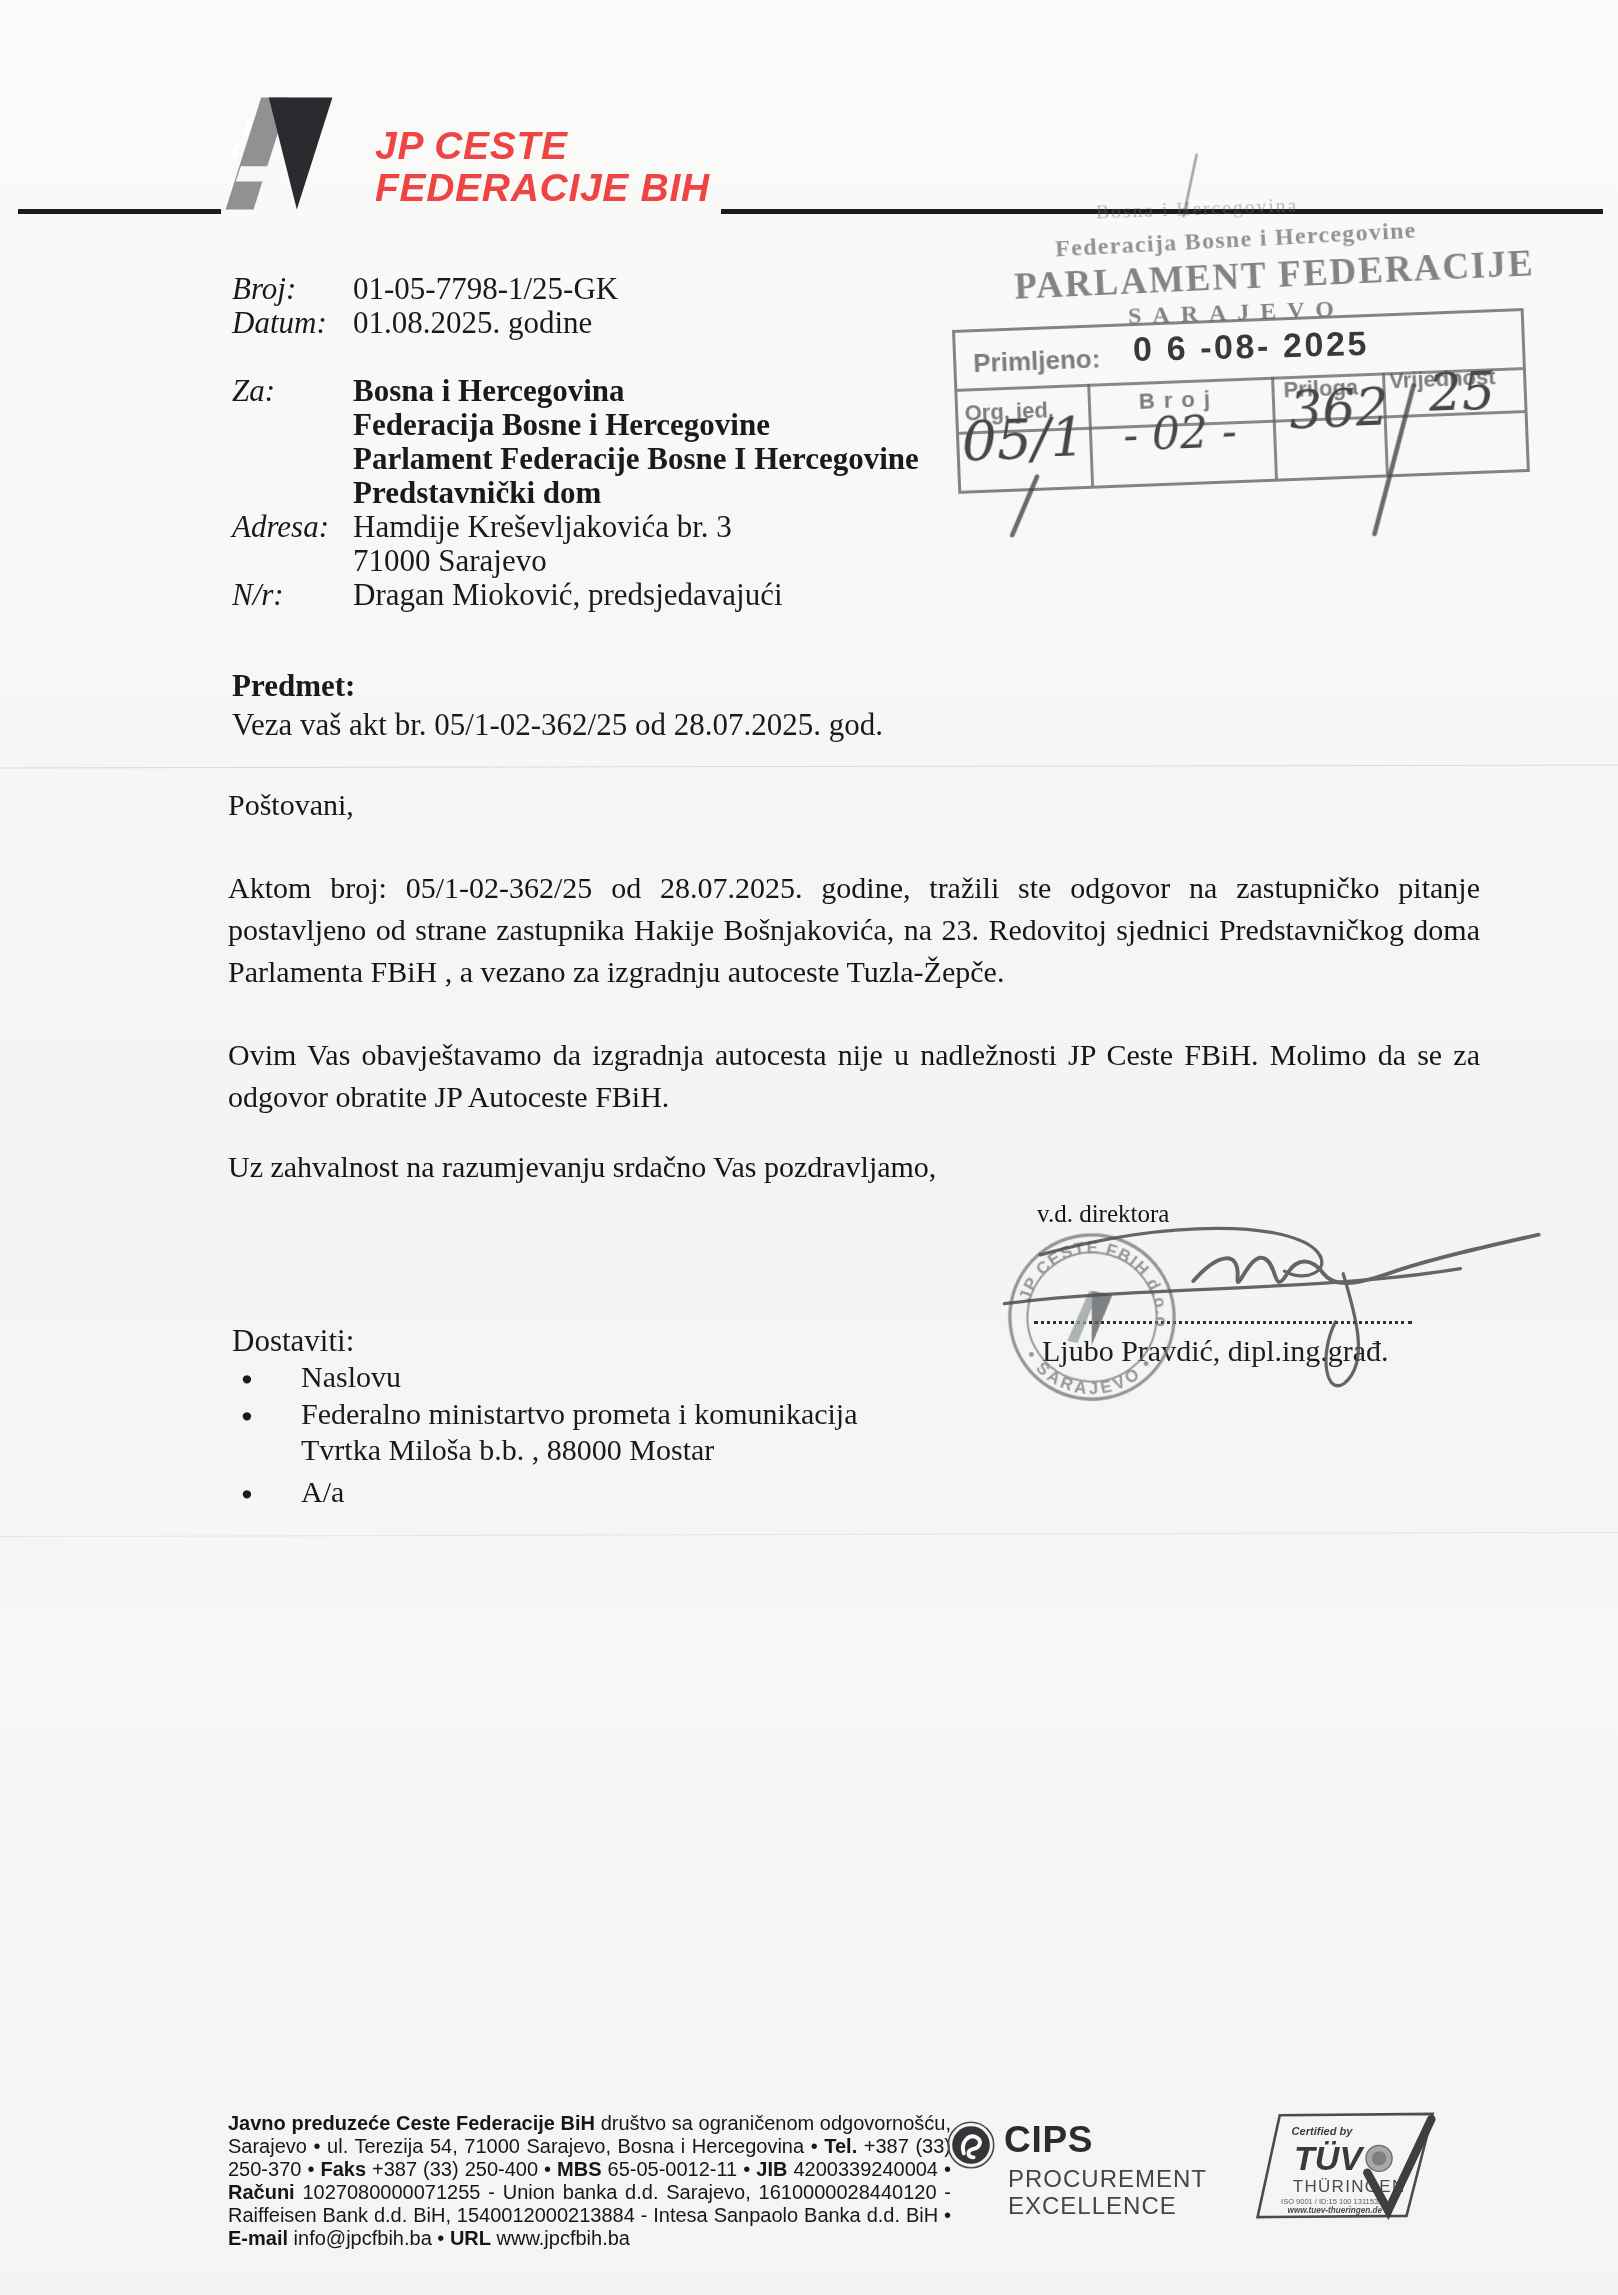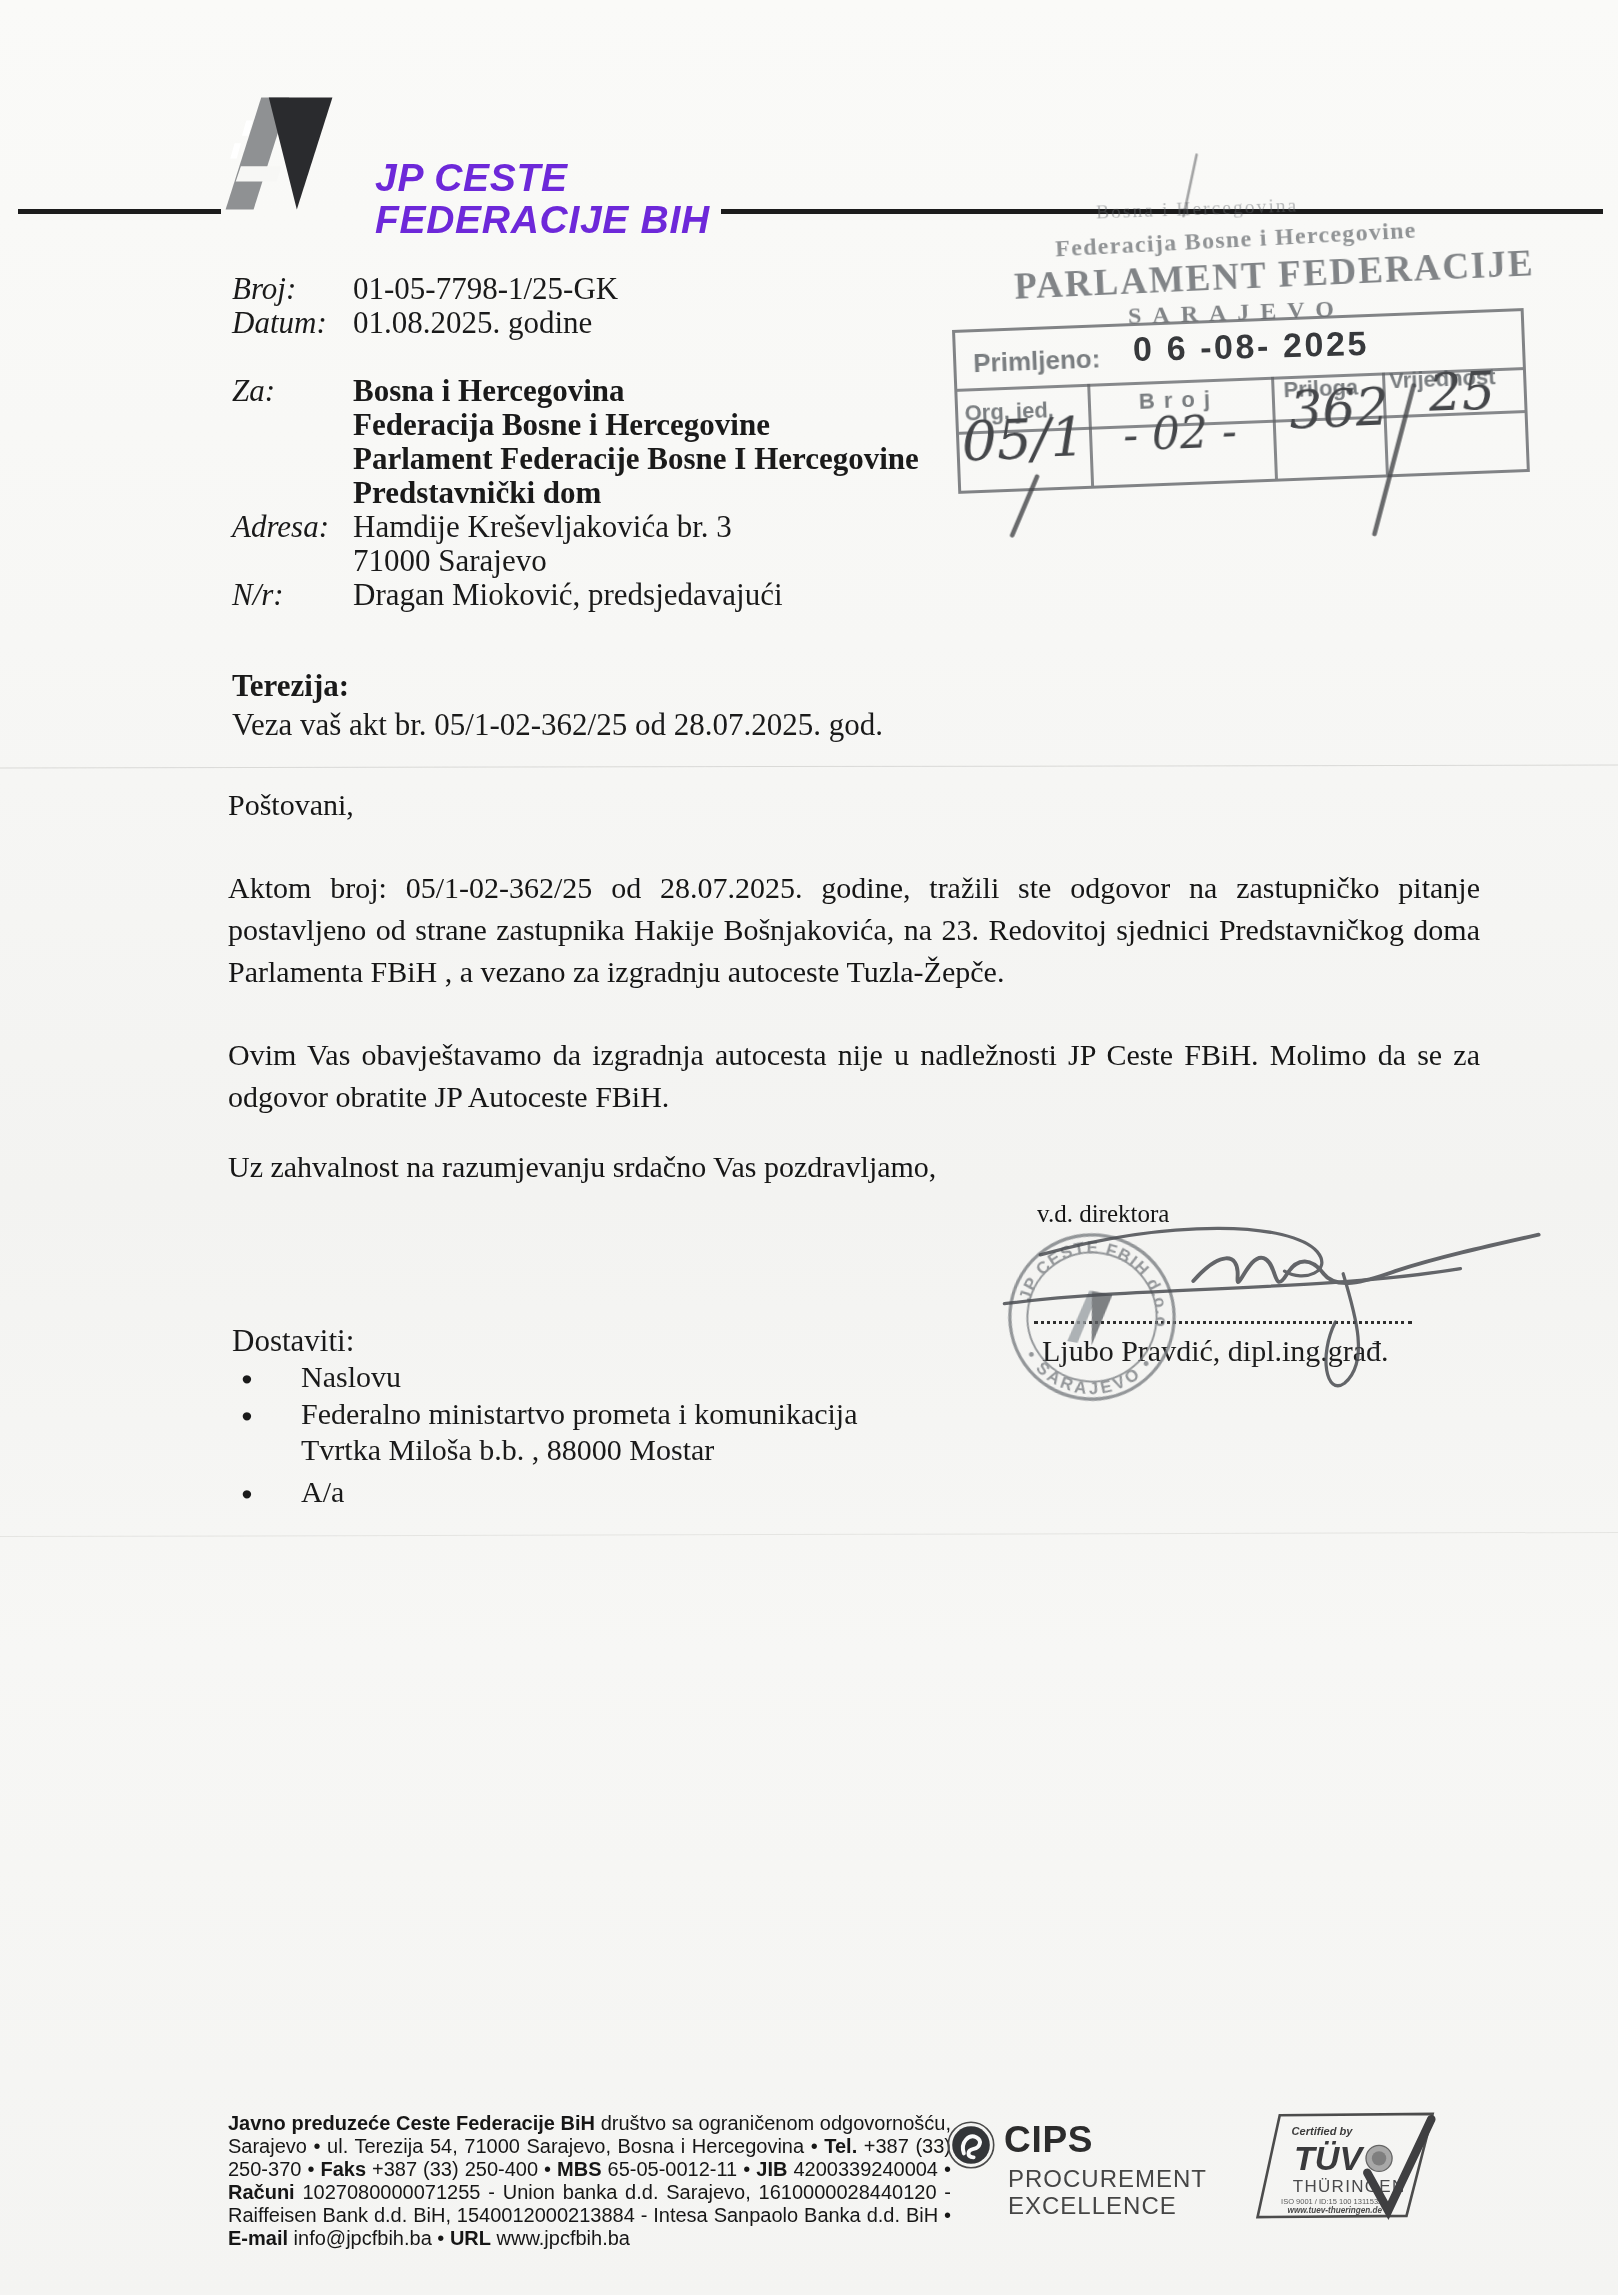--- a/index.html
+++ b/index.html
@@ -3,21 +3,21 @@
 <meta charset="utf-8">
 <style>
   html,body{margin:0;padding:0;}
   body{width:1619px;height:2295px;font-family:"Liberation Serif",serif;color:#1a1a1a;
        background:linear-gradient(180deg,#fafaf8 0%,#f7f7f5 28%,#f3f3f1 52%,#f7f7f5 72%,#f4f4f2 100%);}
   .page{position:relative;width:1619px;height:2295px;overflow:hidden;}
   .abs{position:absolute;}
   .rule{background:#1c1c1c;height:4.6px;}
   .crease{background:rgba(120,120,115,.22);height:1.3px;}
   .logo-text{font-family:"Liberation Sans",sans-serif;font-weight:bold;font-style:italic;
-             font-size:39px;line-height:42px;color:#6d28d9;letter-spacing:0.7px;white-space:nowrap;margin-top:32px;}
+             font-size:39px;line-height:42px;color:#ef4444;letter-spacing:0.7px;white-space:nowrap;}
   .meta-grid{display:grid;grid-template-columns:121px 1fr;font-size:31px;line-height:34px;white-space:nowrap;}
   .lbl{font-style:italic;}
   .bold{font-weight:bold;}
   .subject-grid{display:grid;grid-template-columns:121px 1fr;font-size:31px;line-height:39px;white-space:nowrap;}
   .body-par{width:1252px;font-size:30px;line-height:42px;text-align:justify;color:#161616;}
   .sig-role{font-size:25px;color:#161616;}
   .dotline{border-bottom:3.3px dotted #2e2e2e;height:17px;}
   .sig-name{font-size:30px;color:#1d1d1d;white-space:nowrap;}
   .dost-lbl{font-size:31px;}
   .dost-item{font-size:30px;white-space:nowrap;}
@@ -72,21 +72,21 @@
     <div class="bold">Predstavnički dom</div>
     <div class="lbl">Adresa:</div>
     <div>Hamdije Kreševljakovića br. 3</div>
     <div></div>
     <div>71000 Sarajevo</div>
     <div class="lbl">N/r:</div>
     <div>Dragan Mioković, predsjedavajući</div>
   </div>
 
   <div class="abs subject-grid" style="left:232px;top:666px;">
-    <div class="bold">Terezija:</div>
+    <div class="bold">Predmet:</div>
     <div></div>
     <div>Veza vaš akt  br. 05/1-02-362/25 od 28.07.2025. god.</div>
   </div>
 
   <div class="abs crease" style="left:0;top:766px;width:1619px;transform:rotate(-.1deg);"></div>
   <div class="abs crease" style="left:0;top:1534px;width:1619px;opacity:.6;transform:rotate(-.15deg);"></div>
 
   <div class="abs body-par" style="left:228px;top:784px;">Poštovani,</div>
   <div class="abs body-par" style="left:228px;top:867px;">Aktom broj: 05/1-02-362/25 od 28.07.2025. godine, tražili ste odgovor na zastupničko pitanje postavljeno  od strane zastupnika Hakije Bošnjakovića, na 23. Redovitoj sjednici Predstavničkog doma Parlamenta FBiH , a vezano za izgradnju autoceste Tuzla-Žepče.</div>
   <div class="abs body-par" style="left:228px;top:1034px;">Ovim Vas obavještavamo da izgradnja autocesta nije u nadležnosti JP Ceste FBiH. Molimo da se za odgovor obratite JP Autoceste FBiH.</div>

